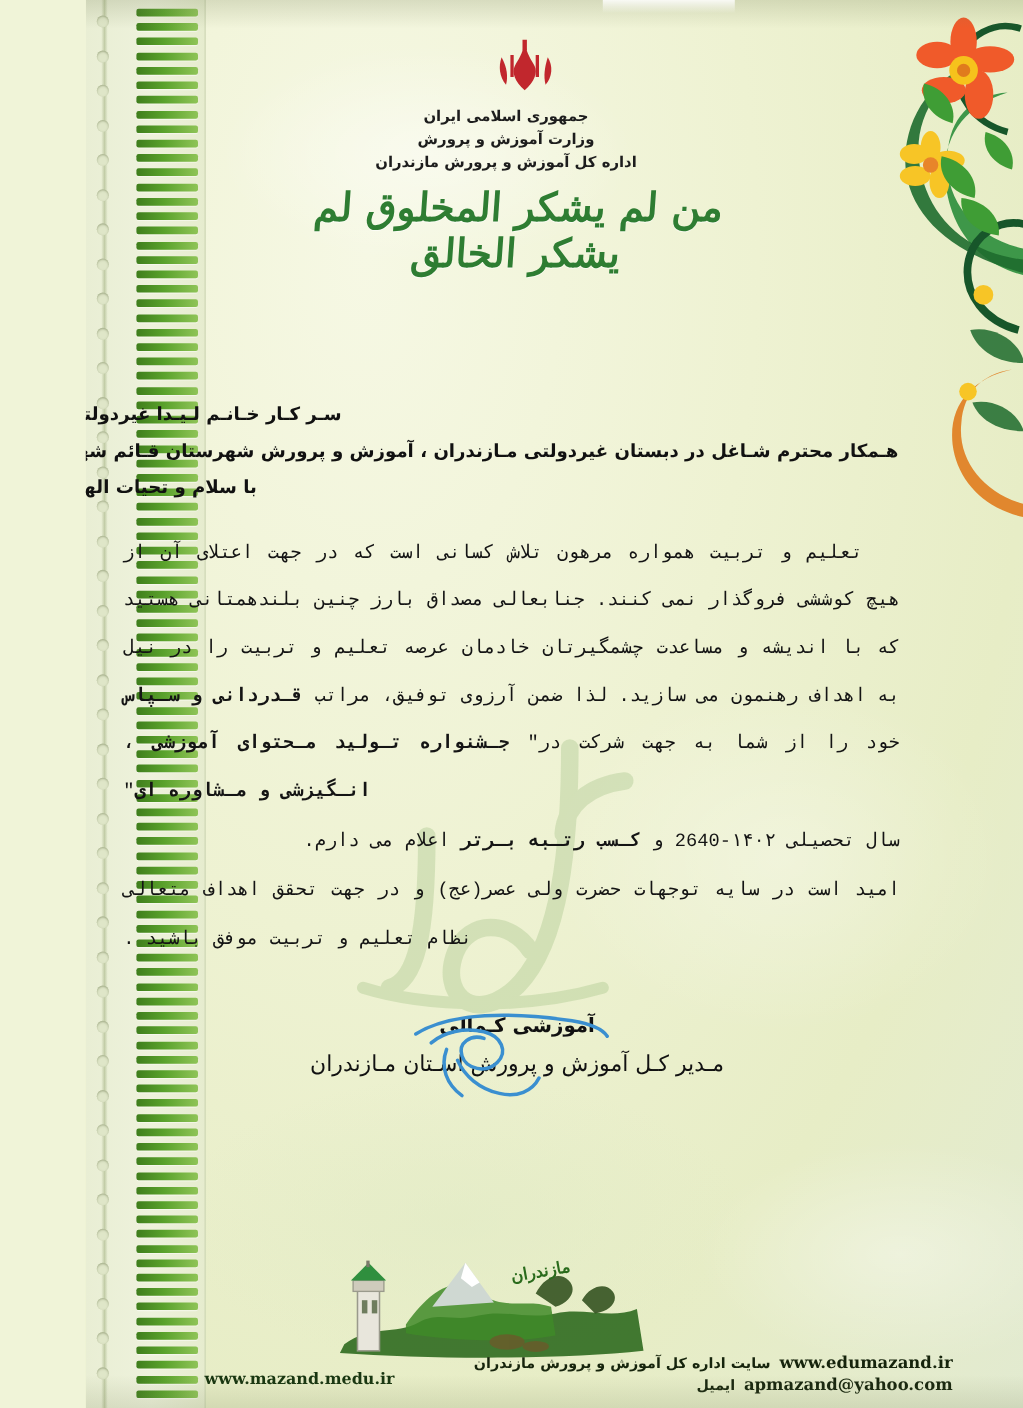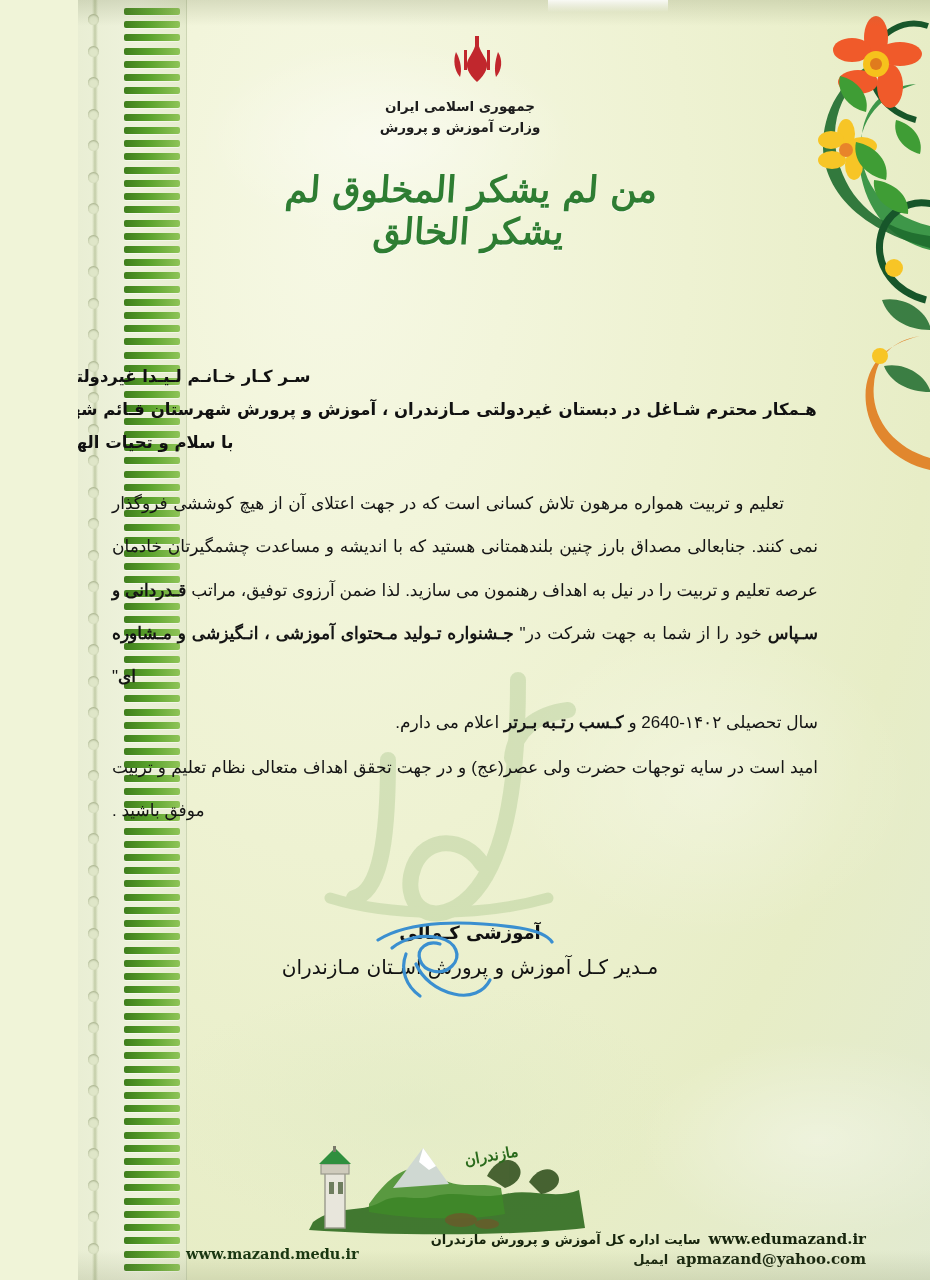--- a/index.html
+++ b/index.html
@@ -166,21 +166,21 @@
   #body-text {
     position: absolute;
     right: 112px; top: 482px;
     width: 706px;
     direction: rtl;
     text-align: justify;
     text-align-last: left;
     color: #141414;
     font-size: 17px;
     line-height: 2.55;
-    font-family: Liberation Sans, sans-serif;
+    font-family: Liberation Mono, monospace;
   }
   #body-text p { margin: 0 0 2px 0; }
   #body-text p.indent { text-indent: 34px; }
   #body-text .bold { font-weight: 700; }
   #body-text .closing { text-align: right; text-align-last: right; }
 
   
   #signature-block {
     position: absolute;
     right: 250px; top: 922px;
@@ -487,20 +487,21 @@
         <path d="M22 14 L25 14 L25 34 L22 34 Z"></path>
         <path d="M45 14 L48 14 L48 34 L45 34 Z"></path>
         <path d="M33 0 L37 0 L37 10 L33 10 Z"></path>
       </g>
     </svg>
   </div>
 
   <div id="header-lines">
     <div>جمهوری اسلامی ایران</div>
     <div>وزارت آموزش و پرورش</div>
+    <div>اداره کل آموزش و پرورش مازندران</div>
   </div>
 
   <div id="calligraphy">من لم یشکر المخلوق لم یشکر الخالق</div>
 
 
   <div id="salutation">
     <div class="line l1">سـر کـار خـانـم لـیـدا غیردولتی</div>
     <div class="line l2">هـمکار محترم شـاغل در دبستان غیردولتی مـازندران ، آموزش و پرورش شهرستان قـائم شهر</div>
     <div class="line l3">با سلام و تحیات الهی</div>
   </div>

